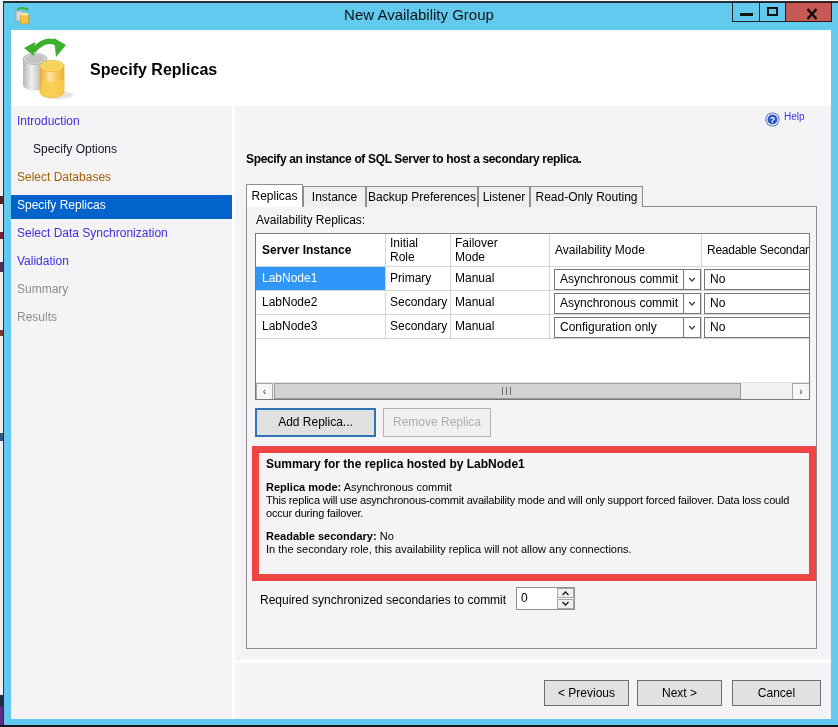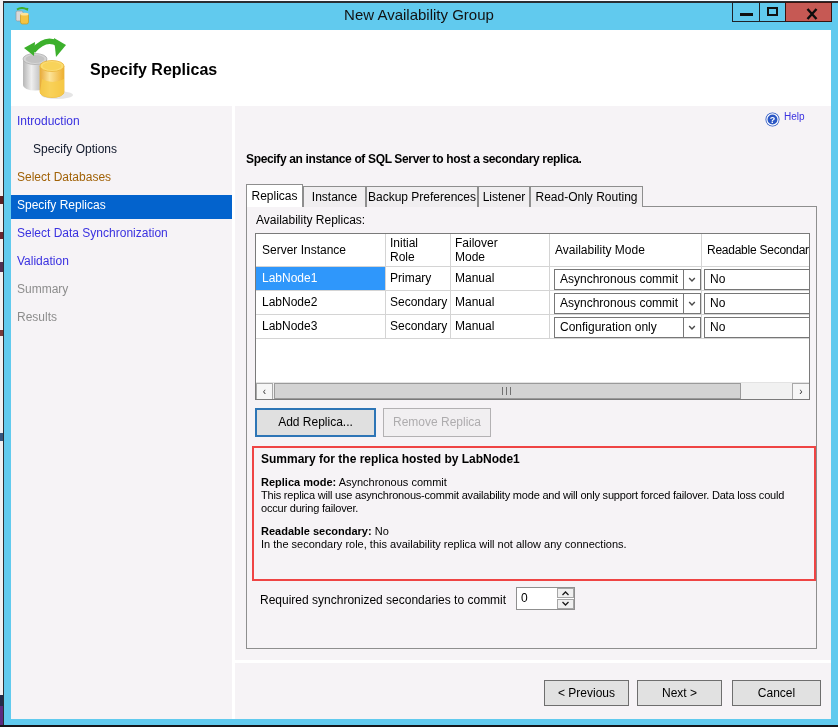--- a/index.html
+++ b/index.html
@@ -130,21 +130,21 @@
 
   <div class="abs" style="left:20px;top:127px;width:555px;height:167px;border:1px solid #7a7a7a;background:#fff;z-index:4;overflow:hidden;" id="grid">
 
     <div class="abs" style="left:129px;top:0;width:1px;height:105px;background:#d4d4d4;"></div>
     <div class="abs" style="left:194px;top:0;width:1px;height:105px;background:#d4d4d4;"></div>
     <div class="abs" style="left:293px;top:0;width:1px;height:105px;background:#d4d4d4;"></div>
     <div class="abs" style="left:445px;top:0;width:1px;height:105px;background:#d4d4d4;"></div>
 
     <div class="abs" style="left:0;top:32px;width:555px;height:1px;background:#d4d4d4;"></div>
 
-    <div class="abs" style="left:6px;top:9px;">Server Instance</div>
+    <div class="abs" style="left:6px;top:9px;font-weight:bold;">Server Instance</div>
     <div class="abs" style="left:134px;top:2px;">Initial<br>Role</div>
     <div class="abs" style="left:199px;top:2px;">Failover<br>Mode</div>
     <div class="abs" style="left:299px;top:9px;">Availability Mode</div>
     <div class="abs" style="left:451px;top:9px;white-space:nowrap;letter-spacing:-0.25px;">Readable Secondary</div>
 
     <div class="abs" style="left:0;top:33px;width:129px;height:23px;background:#2f97fb;"></div>
     <div class="abs" style="left:6px;top:37px;color:#fff;">LabNode1</div>
     <div class="abs" style="left:134px;top:37px;">Primary</div>
     <div class="abs" style="left:199px;top:37px;">Manual</div>
     <div class="abs" style="left:0;top:56px;width:555px;height:1px;background:#d4d4d4;"></div>
@@ -188,21 +188,21 @@
       <div class="abs" style="left:18px;top:0;width:467px;height:16px;border:1px solid #9a9a9a;background:#d3d3d3;"></div>
       <div class="abs" style="left:246px;top:4px;width:9px;height:8px;border-left:1px solid #707070;border-right:1px solid #707070;"></div>
       <div class="abs" style="left:250px;top:4px;width:1px;height:8px;background:#707070;"></div>
       <div class="abs" style="left:536px;top:0;width:18px;height:17px;border:1px solid #a8a8a8;background:#f6f6f6;text-align:center;line-height:15px;font-size:10px;color:#333;">›</div>
     </div>
   </div>
 
   <div class="abs" style="left:20px;top:302px;width:121px;height:29px;border:2px solid #2e75b6;background:#e0e0e0;text-align:center;line-height:25px;z-index:4;">Add Replica...</div>
   <div class="abs" style="left:148px;top:302px;width:108px;height:29px;border:1px solid #b3b1b3;background:#f1eff1;color:#aeacae;text-align:center;line-height:27px;z-index:4;">Remove Replica</div>
 
-  <div class="abs" style="left:17px;top:340px;width:564px;height:135px;border:2px solid #ef4444;z-index:4;font-size:11px;">
+  <div class="abs" style="left:17px;top:340px;width:564px;height:135px;border:7px solid #ef4444;z-index:4;font-size:11px;">
     <div class="abs" style="left:7px;top:4px;font-weight:bold;font-size:12px;">Summary for the replica hosted by LabNode1</div>
     <div class="abs" style="left:7px;top:28px;white-space:nowrap;"><b>Replica mode:</b> Asynchronous commit</div>
     <div class="abs" style="left:7px;top:41px;line-height:12.5px;white-space:nowrap;letter-spacing:-0.2px;">This replica will use asynchronous-commit availability mode and will only support forced failover. Data loss could<br>occur during failover.</div>
     <div class="abs" style="left:7px;top:77px;white-space:nowrap;"><b>Readable secondary:</b> No</div>
     <div class="abs" style="left:7px;top:90px;white-space:nowrap;">In the secondary role, this availability replica will not allow any connections.</div>
   </div>
 
   <div class="abs" style="left:25px;top:487px;z-index:4;">Required synchronized secondaries to commit</div>
   <div class="abs" style="left:281px;top:481px;width:59px;height:23px;border:1px solid #8f8f8f;background:#fff;z-index:4;">
     <div class="abs" style="left:4px;top:3px;">0</div>

